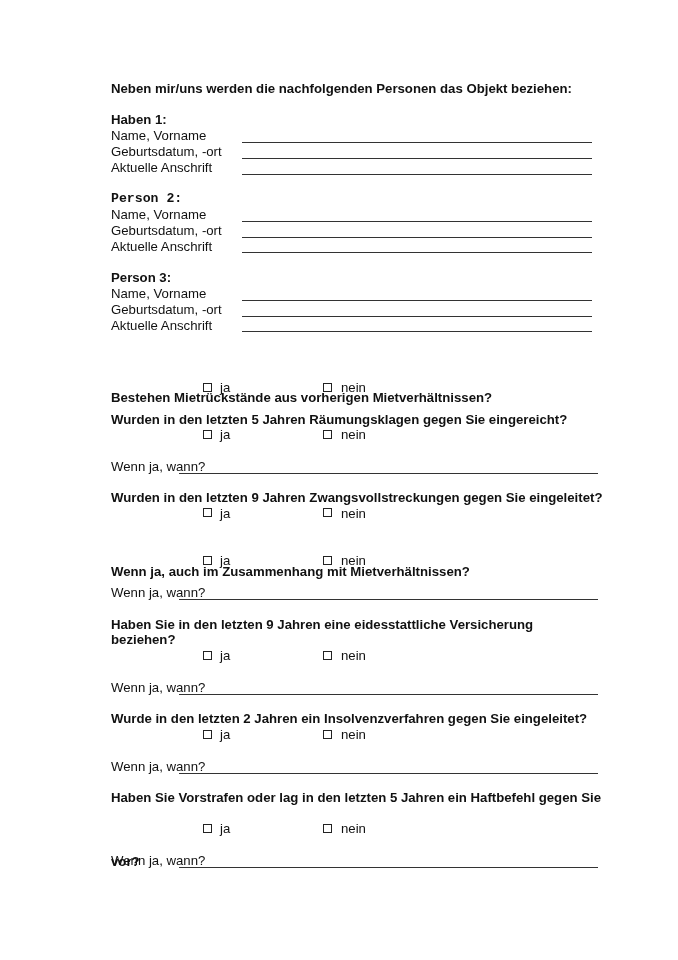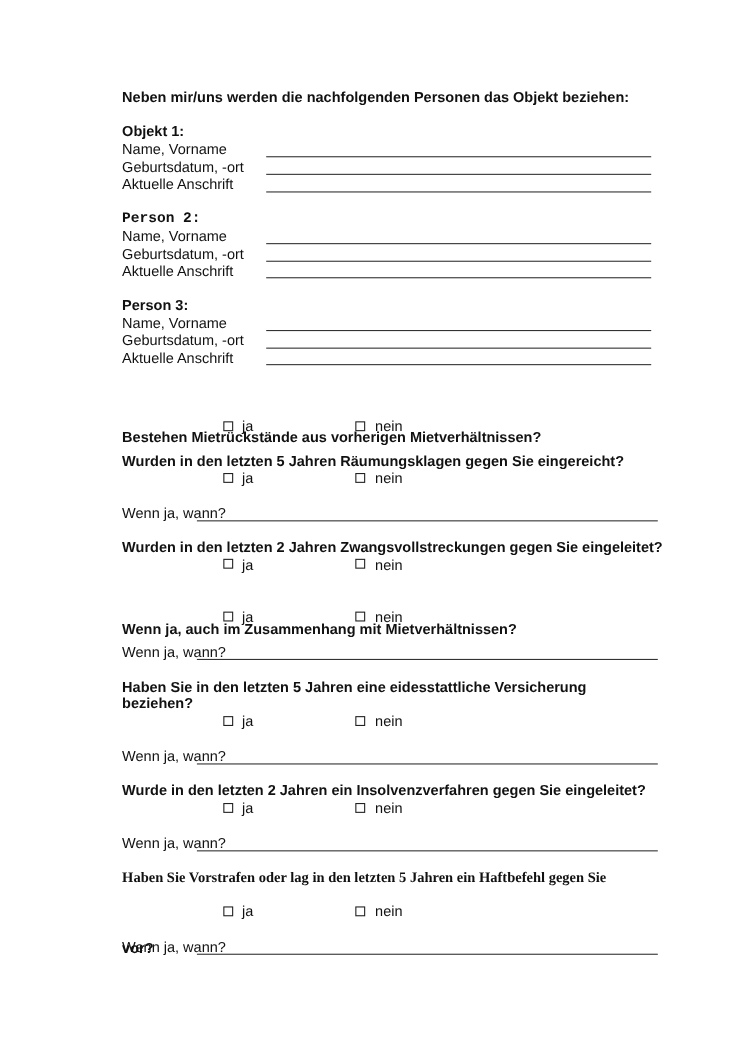--- a/index.html
+++ b/index.html
@@ -12,21 +12,21 @@
   .cblabel { position: absolute; line-height: 15px; white-space: nowrap; }
 </style>
 </head>
 <body>
 
 <div>
 
   <div class="abs b" style="left:81px; top:81px;">Neben mir/uns werden die nachfolgenden Personen das Objekt beziehen:</div>
 
   <div>
-    <div class="abs b" style="left:81px; top:112px;">Objekt 1:</div>
+    <div class="abs b" style="left:81px; top:112px;">Haben 1:</div>
     <div class="abs" style="left:81px; top:128px;">Name, Vorname</div>
     <div class="abs" style="left:81px; top:144px;">Geburtsdatum, -ort</div>
     <div class="abs" style="left:81px; top:160px;">Aktuelle Anschrift</div>
     <div class="line" style="left:242px; width:350px; top:142px;"></div>
     <div class="line" style="left:242px; width:350px; top:158px;"></div>
     <div class="line" style="left:242px; width:350px; top:174px;"></div>
   </div>
 
   <div>
     <div class="abs b" style="left:81px; top:191px;font-family:Liberation Mono, monospace;">Person 2:</div>
@@ -60,60 +60,60 @@
     <div class="abs b" style="left:81px; top:412px;">Wurden in den letzten 5 Jahren Räumungsklagen gegen Sie eingereicht?</div>
     <div class="cb" style="left:203px; top:430px;"></div>
     <div class="cblabel" style="left:220px; top:427px;">ja</div>
     <div class="cb" style="left:323px; top:430px;"></div>
     <div class="cblabel" style="left:341px; top:427px;">nein</div>
     <div class="abs" style="left:81px; top:459px;">Wenn ja, wann?</div>
     <div class="line" style="left:179px; width:419px; top:473px;"></div>
   </div>
 
   <div>
-    <div class="abs b" style="left:81px; top:490px;">Wurden in den letzten 2 Jahren Zwangsvollstreckungen gegen Sie eingeleitet?</div>
+    <div class="abs b" style="left:81px; top:490px;">Wurden in den letzten 9 Jahren Zwangsvollstreckungen gegen Sie eingeleitet?</div>
     <div class="cb" style="left:203px; top:508px;"></div>
     <div class="cblabel" style="left:220px; top:506px;">ja</div>
     <div class="cb" style="left:323px; top:508px;"></div>
     <div class="cblabel" style="left:341px; top:506px;">nein</div>
   </div>
 
   <div>
     <div class="abs b" style="left:81px; top:564px;">Wenn ja, auch im Zusammenhang mit Mietverhältnissen?</div>
     <div class="cb" style="left:203px; top:556px;"></div>
     <div class="cblabel" style="left:220px; top:553px;">ja</div>
     <div class="cb" style="left:323px; top:556px;"></div>
     <div class="cblabel" style="left:341px; top:553px;">nein</div>
     <div class="abs" style="left:81px; top:585px;">Wenn ja, wann?</div>
     <div class="line" style="left:179px; width:419px; top:599px;"></div>
   </div>
 
   <div>
-    <div class="abs b" style="left:81px; top:617px;">Haben Sie in den letzten 5 Jahren eine eidesstattliche Versicherung</div>
+    <div class="abs b" style="left:81px; top:617px;">Haben Sie in den letzten 9 Jahren eine eidesstattliche Versicherung</div>
     <div class="abs b" style="left:81px; top:632px;">beziehen?</div>
     <div class="cb" style="left:203px; top:651px;"></div>
     <div class="cblabel" style="left:220px; top:648px;">ja</div>
     <div class="cb" style="left:323px; top:651px;"></div>
     <div class="cblabel" style="left:341px; top:648px;">nein</div>
     <div class="abs" style="left:81px; top:680px;">Wenn ja, wann?</div>
     <div class="line" style="left:179px; width:419px; top:694px;"></div>
   </div>
 
   <div>
     <div class="abs b" style="left:81px; top:711px;">Wurde in den letzten 2 Jahren ein Insolvenzverfahren gegen Sie eingeleitet?</div>
     <div class="cb" style="left:203px; top:730px;"></div>
     <div class="cblabel" style="left:220px; top:727px;">ja</div>
     <div class="cb" style="left:323px; top:730px;"></div>
     <div class="cblabel" style="left:341px; top:727px;">nein</div>
     <div class="abs" style="left:81px; top:759px;">Wenn ja, wann?</div>
     <div class="line" style="left:179px; width:419px; top:773px;"></div>
   </div>
 
   <div>
-    <div class="abs b" style="left:81px; top:790px;font-family:Liberation Serif, serif;">Haben Sie Vorstrafen oder lag in den letzten 5 Jahren ein Haftbefehl gegen Sie</div>
+    <div class="abs b" style="left:81px; top:790px;">Haben Sie Vorstrafen oder lag in den letzten 5 Jahren ein Haftbefehl gegen Sie</div>
     <div class="abs b" style="left:81px; top:806px;margin-top:48px;">vor?</div>
     <div class="cb" style="left:203px; top:824px;"></div>
     <div class="cblabel" style="left:220px; top:821px;">ja</div>
     <div class="cb" style="left:323px; top:824px;"></div>
     <div class="cblabel" style="left:341px; top:821px;">nein</div>
     <div class="abs" style="left:81px; top:853px;">Wenn ja, wann?</div>
     <div class="line" style="left:179px; width:419px; top:867px;"></div>
   </div>
 
 </div>

